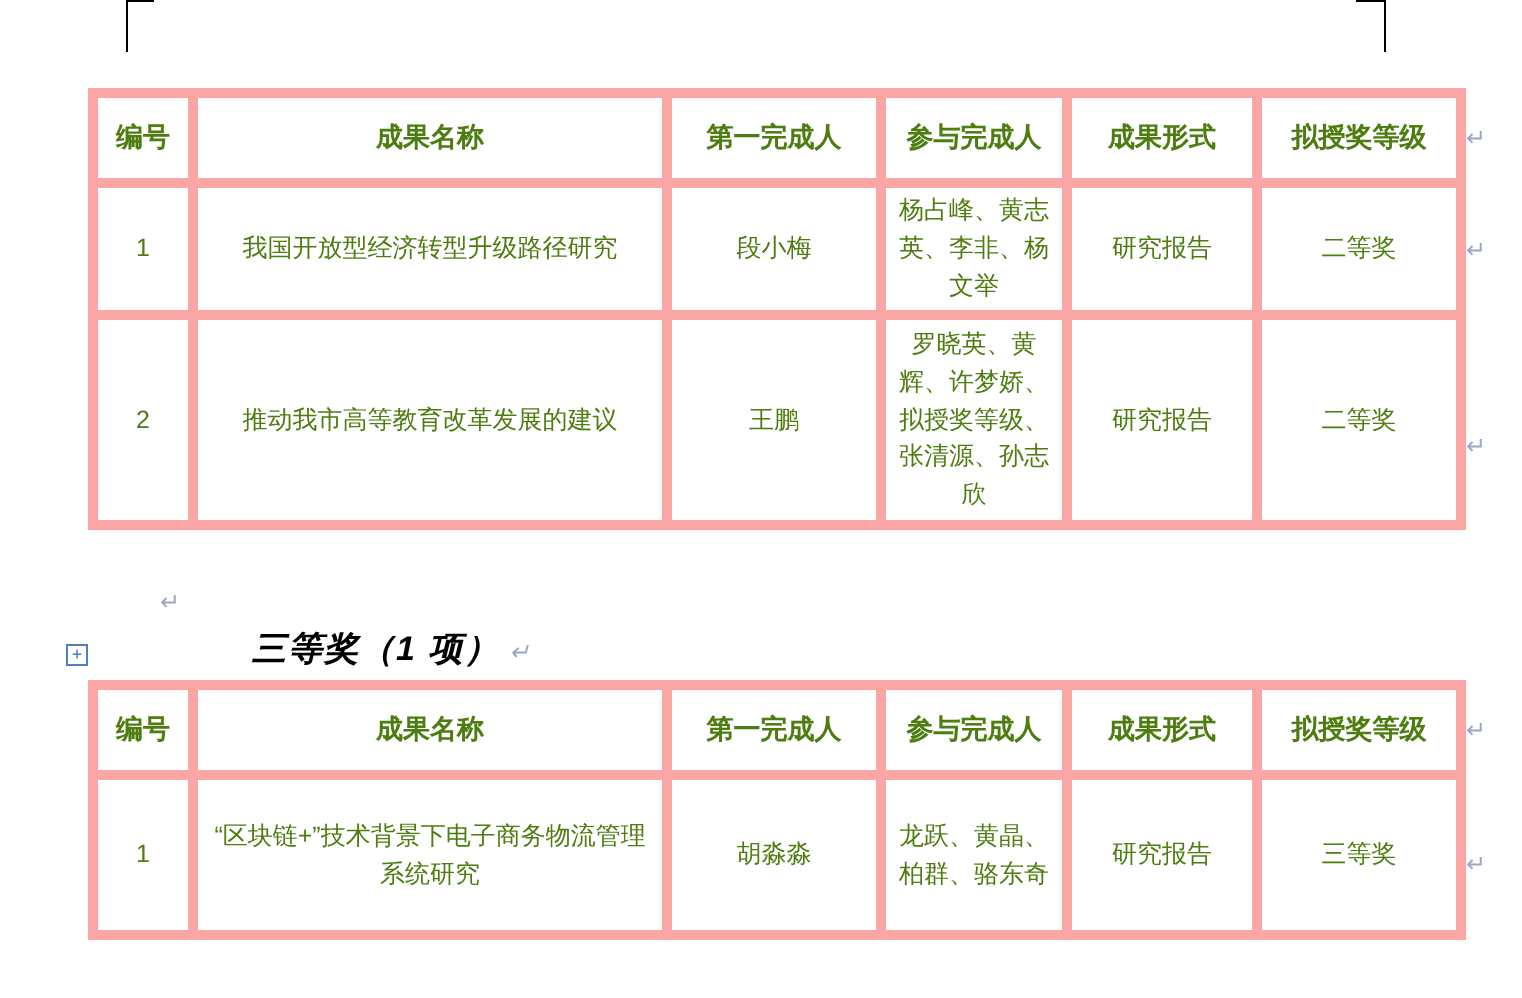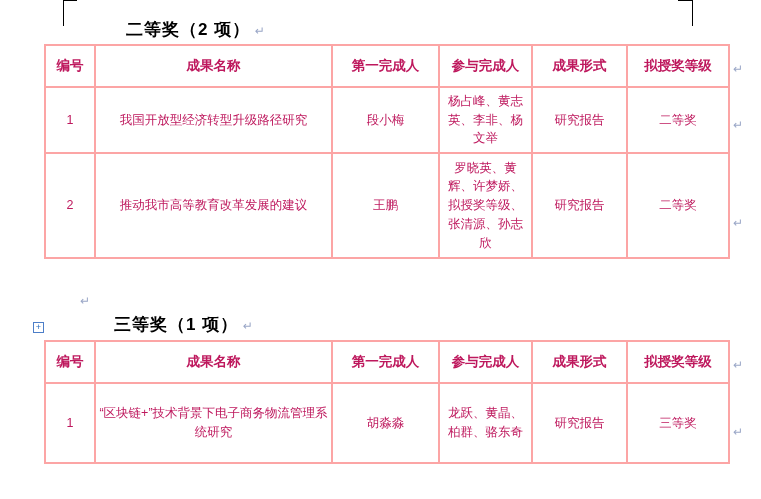--- a/index.html
+++ b/index.html
@@ -44,25 +44,25 @@
     color: #9aa7c7;
     font-size: 12px;
     font-weight: normal;
     vertical-align: middle;
   }
   table.grid {
     border-collapse: collapse;
     table-layout: fixed;
   }
   table.grid td {
-    border: 2px solid #fca5a5;
+    border: 5px solid #fca5a5;
     text-align: center;
     vertical-align: middle;
     font-size: 12.5px;
-    color: #be185d;
+    color: #4d7c0f;
     padding: 2px 3px;
     line-height: 1.5;
   }
   table.grid td.hdr {
     font-weight: bold;
     font-size: 13.5px;
     height: 36px;
   }
   td.num { font-size: 12.5px; }
   .marker-plus {
@@ -85,24 +85,20 @@
 </head>
 <body>
 
 <div class="page">
 
   <div class="corner tl"></div>
   <div class="corner tl-top"></div>
   <div class="corner tr"></div>
   <div class="corner tr-top"></div>
 
-  <div style="position:absolute; left:126px; top:18px;">
-    <span class="section-title">二等奖（2 项）</span>
-    <span class="pilcrow">↵</span>
-  </div>
 
   <table class="grid" style="position:absolute; left:44px; top:44px; width:684px;">
     <colgroup>
       <col style="width:50px">
       <col style="width:237px">
       <col style="width:107px">
       <col style="width:93px">
       <col style="width:95px">
       <col style="width:102px">
     </colgroup>
@@ -134,21 +130,21 @@
     </tbody>
   </table>
 
   <div class="side-mark" style="left:733px; top:62px;">↵</div>
   <div class="side-mark" style="left:733px; top:118px;">↵</div>
   <div class="side-mark" style="left:733px; top:216px;">↵</div>
   <div class="side-mark" style="left:80px; top:294px;">↵</div>
 
   <div class="marker-plus" style="left:33px; top:322px;">+</div>
 
-  <div style="position:absolute; left:114px; top:313px;">
+  <div style="position:absolute; left:126px; top:313px;font-style:italic;">
     <span class="section-title">三等奖（1 项）</span>
     <span class="pilcrow">↵</span>
   </div>
 
   <table class="grid" style="position:absolute; left:44px; top:340px; width:684px;">
     <colgroup>
       <col style="width:50px">
       <col style="width:237px">
       <col style="width:107px">
       <col style="width:93px">

